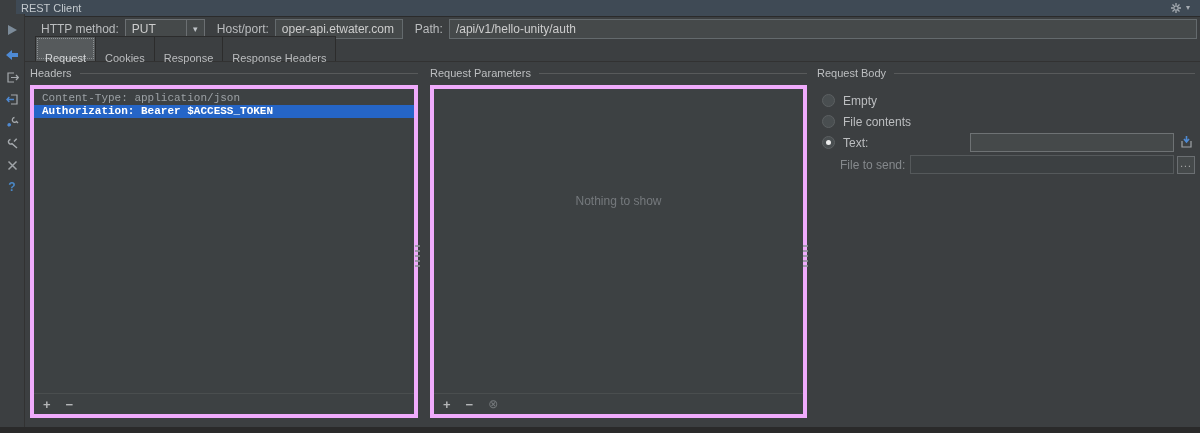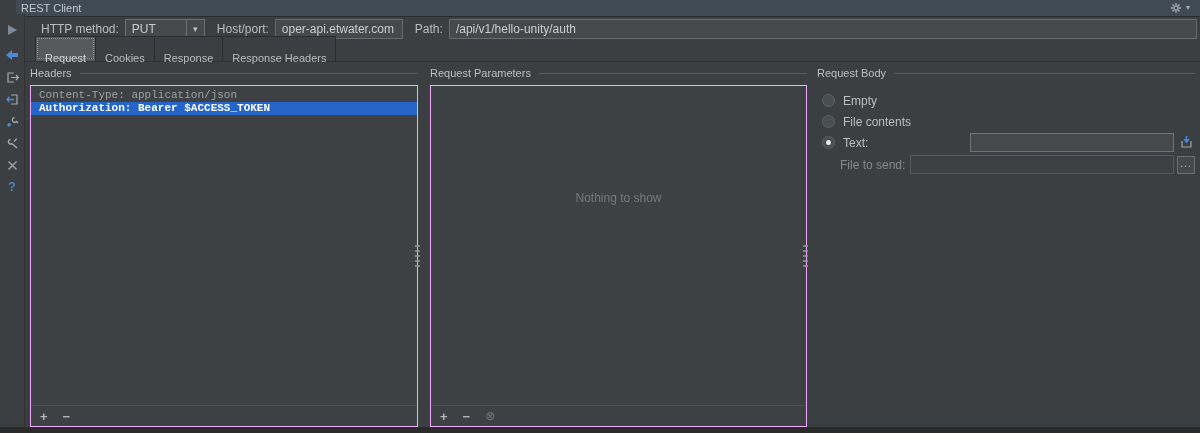--- a/index.html
+++ b/index.html
@@ -56,31 +56,31 @@
     display:flex; align-items:flex-end; padding-left:10px; border-bottom:1px solid #323232;
   }
   .tab {
     height:19px; line-height:18px; padding:12px 9px; font-size:11px; color:#BBBDBF;
     background:#3C3F41; border:1px solid #2C2C2C; border-bottom:none; margin-right:-1px;
   }
   .tab.selected { background:#565A5C; outline:1px dotted #8F9395; outline-offset:-3px; color:#D6D8DA; }
 
   
   .content { position:absolute; left:25px; top:62px; right:0; bottom:6px; }
-  .panel { position:absolute; top:0; bottom:0; }
+  .panel { position:absolute; top:0; bottom:9px; }
   .panel-headers { left:5px;  width:388px; }
   .panel-params  { left:405px; width:377px; }
   .panel-body    { left:792px; right:5px; }
   .panel-title-row { display:flex; align-items:center; height:14px; margin-top:4px; }
   .panel-title { font-size:11px; color:#BDBFC1; white-space:nowrap; }
   .panel-title-line { flex:1; margin-left:8px; border-top:1px solid rgba(160,160,160,0.28); height:0; }
 
   .listbox {
     position:absolute; left:0; right:0; top:23px; bottom:0;
-    border:1px solid #f0abfc; background:#3D4143;
+    border:4px solid #f0abfc; background:#3D4143;
     display:flex; flex-direction:column;
   }
   .list-area { flex:1; overflow:hidden; padding-top:3px; position:relative; }
   .list-row {
     height:13px; line-height:13px; padding:0 8px; white-space:pre;
     font-family:"Liberation Mono","DejaVu Sans Mono",monospace; font-size:11px; color:#9CA1A5;
   }
   .list-row.selected { background:#2565C7; color:#FFFFFF; font-weight:bold; }
   .empty-text { position:absolute; left:0; right:0; top:105px; text-align:center; font-size:12px; color:#75797D; }
   .list-toolbar {

